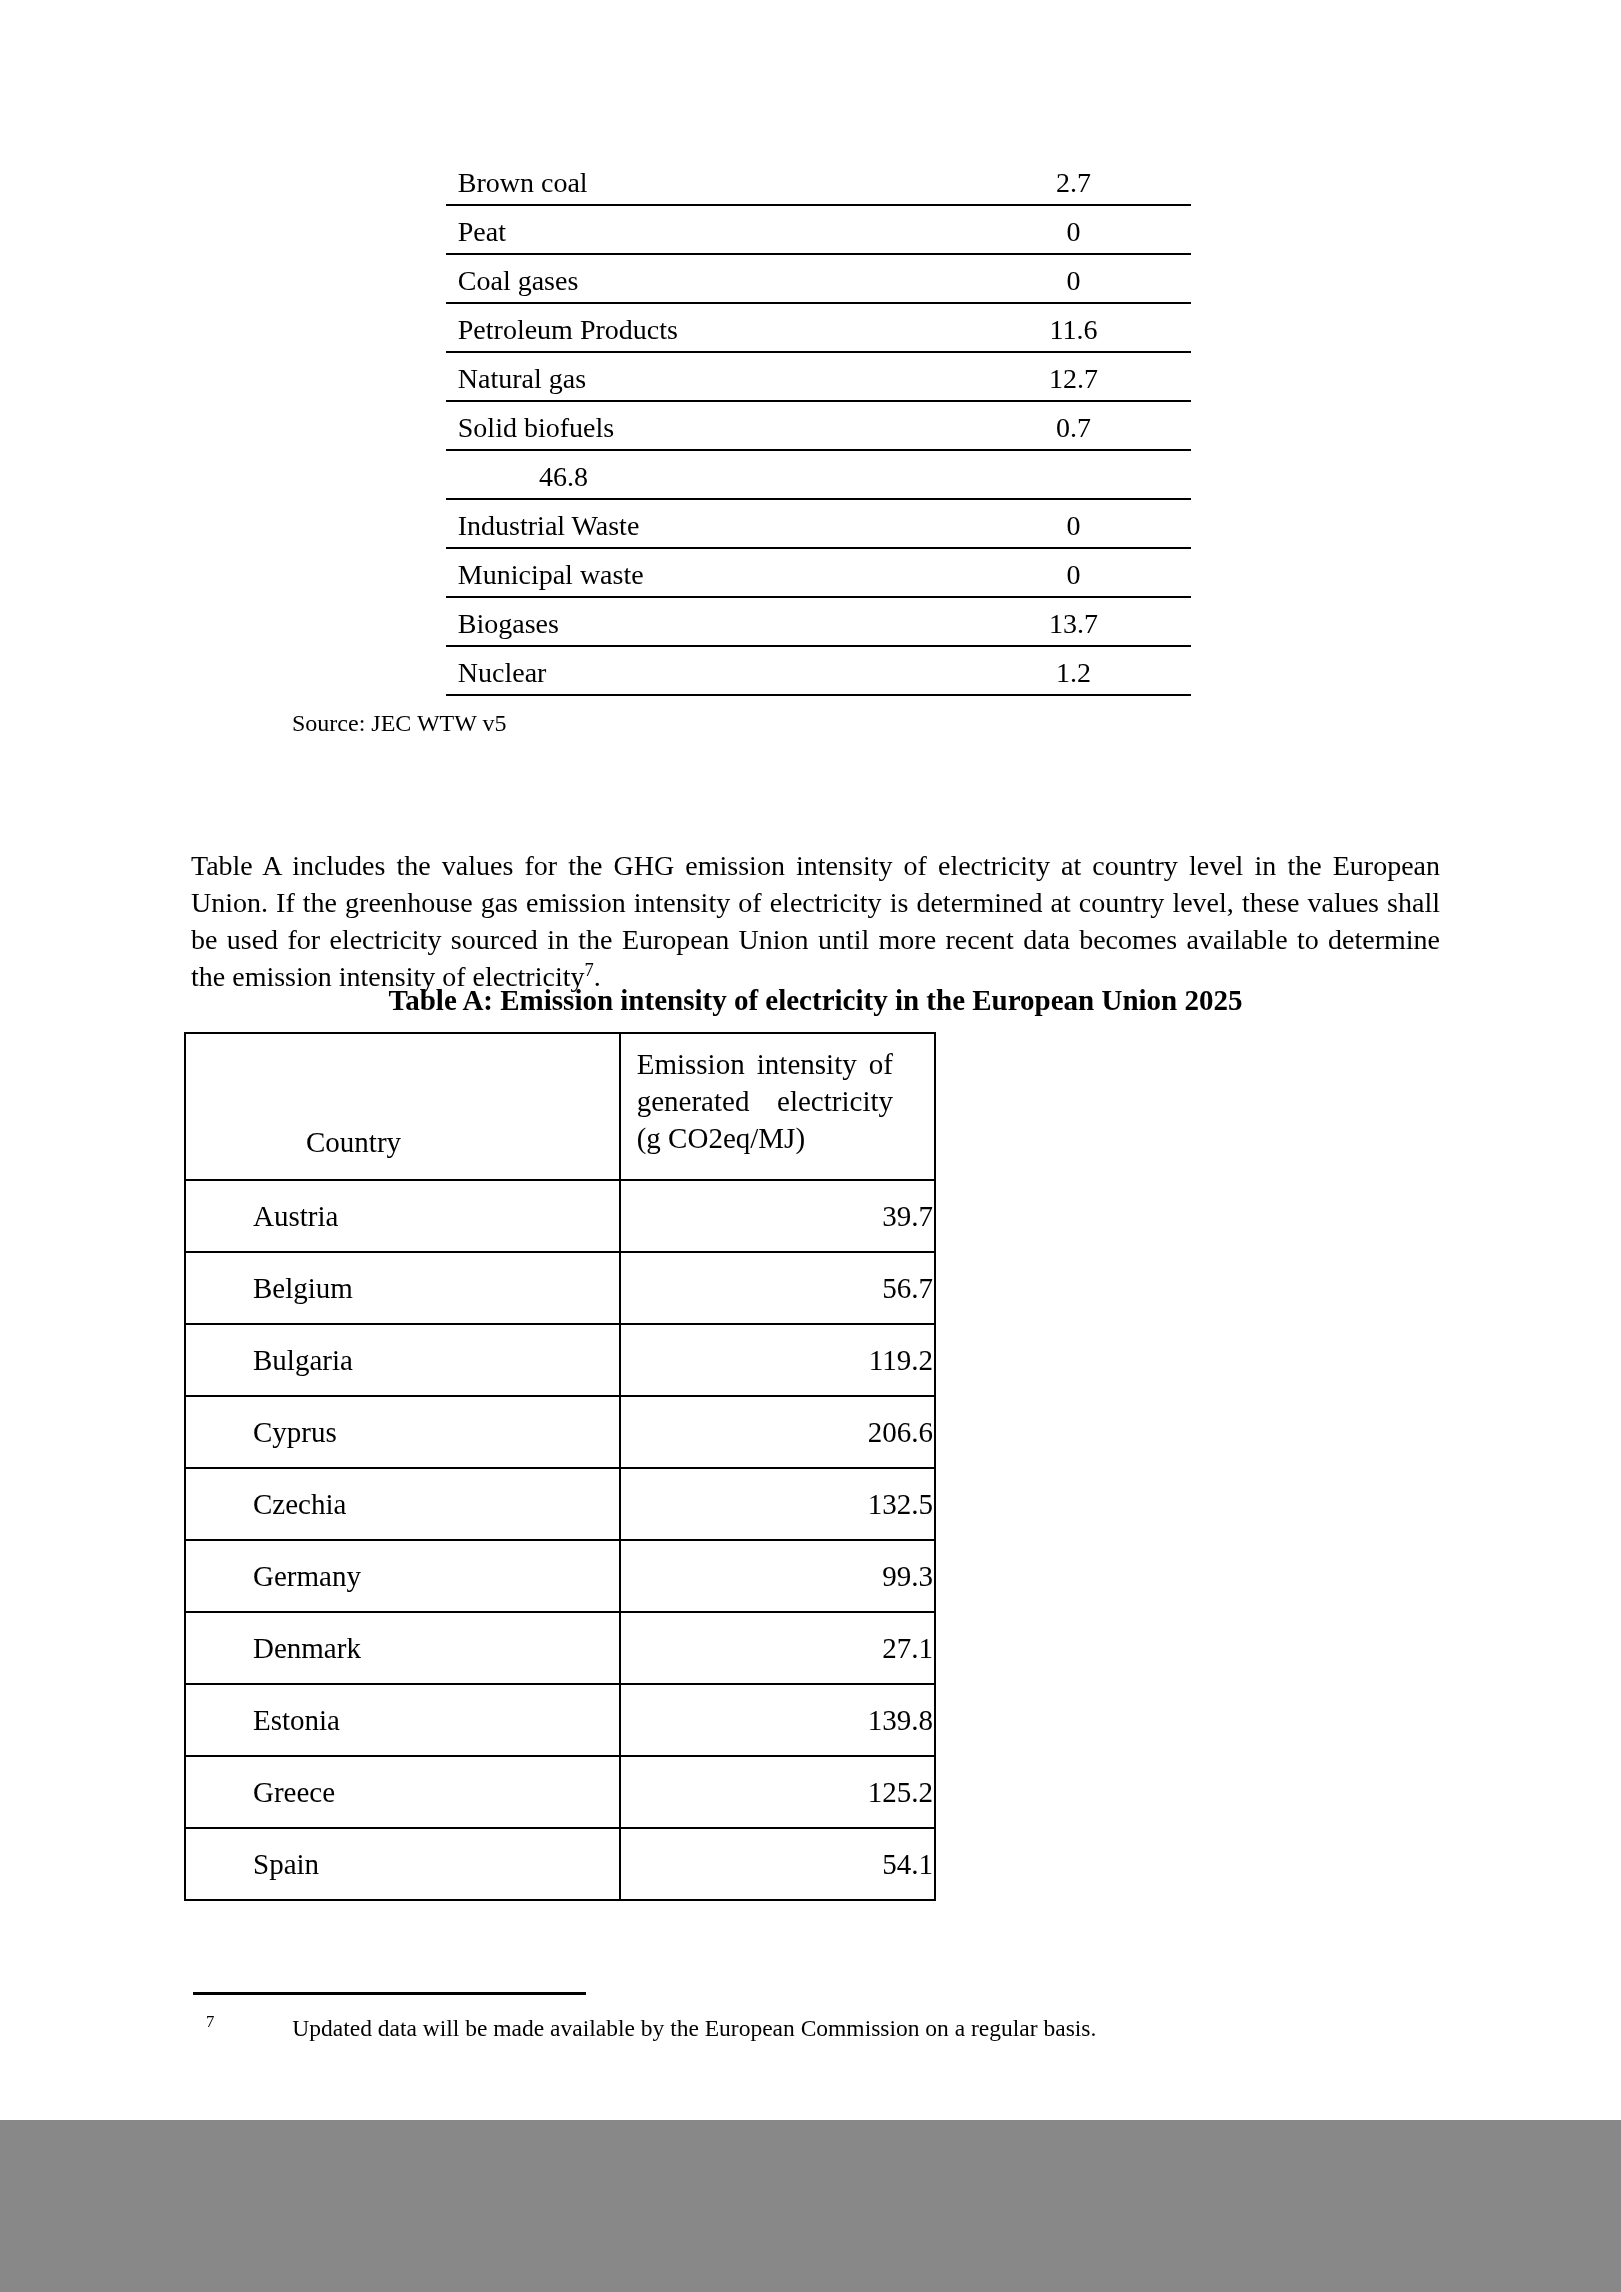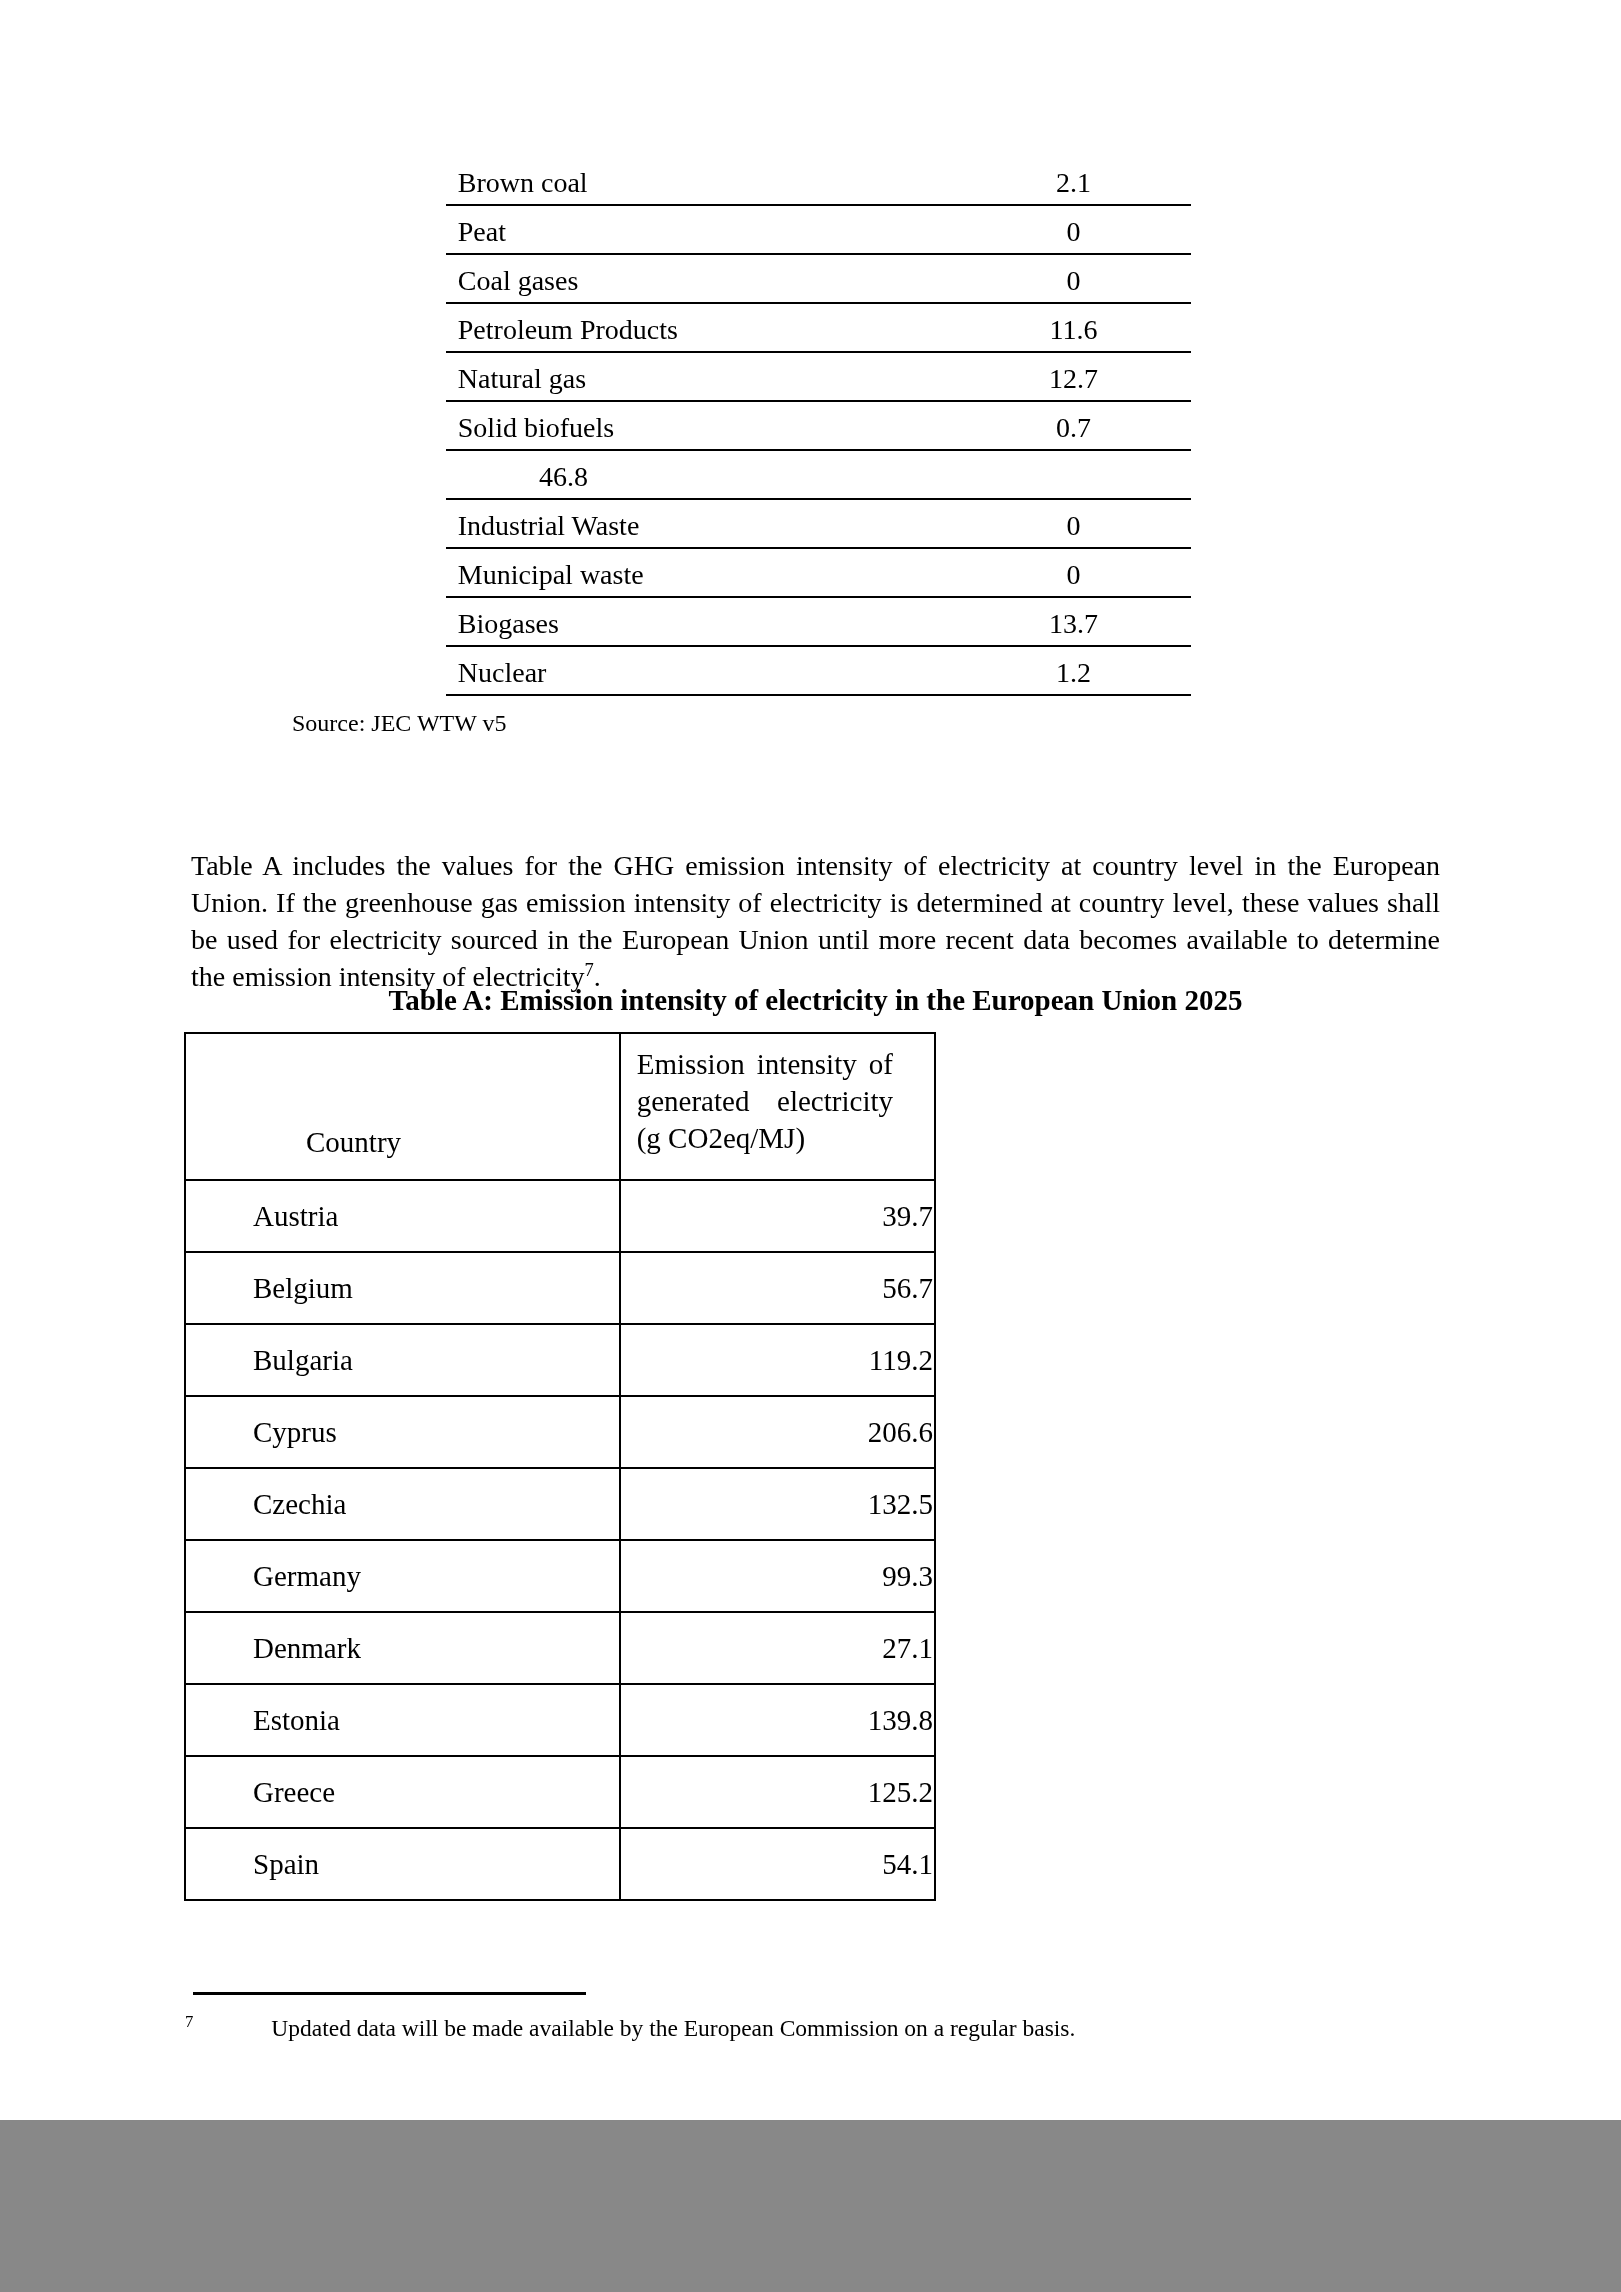--- a/index.html
+++ b/index.html
@@ -65,21 +65,21 @@
     padding:11.8px 41px 0 15.7px;line-height:37px;
   }
   .td-country{vertical-align:middle;padding-left:67px;border-radius:19px;}
   .td-value{vertical-align:middle;text-align:right;}
   
   .footnote-sep{
     position:absolute;left:193px;top:1992px;
     width:393px;height:2.9px;background:#000;
   }
   .footnote{
-    position:absolute;left:185px;top:2015px;width:1176px;
+    position:absolute;left:206px;top:2015px;width:1176px;
     font-size:23.5px;
   }
   .footnote .marker{
     font-size:16.7px;vertical-align:super;line-height:0;
   }
   .footnote .fn-text{margin-left:78px;}
   
   .footer-en{
     position:absolute;top:2115px;
     font-family:"Liberation Sans", sans-serif;
@@ -94,21 +94,21 @@
 </style>
 </head>
 <body>
 
 <div class="page">
 
   <div class="fuel-table">
 
       <div class="fuel-row">
         <span class="fuel-label">Brown coal</span>
-        <span class="fuel-value">2.1</span>
+        <span class="fuel-value">2.7</span>
       </div>
 
       <div class="fuel-row">
         <span class="fuel-label">Peat</span>
         <span class="fuel-value">0</span>
       </div>
 
       <div class="fuel-row">
         <span class="fuel-label">Coal gases</span>
         <span class="fuel-value">0</span>

